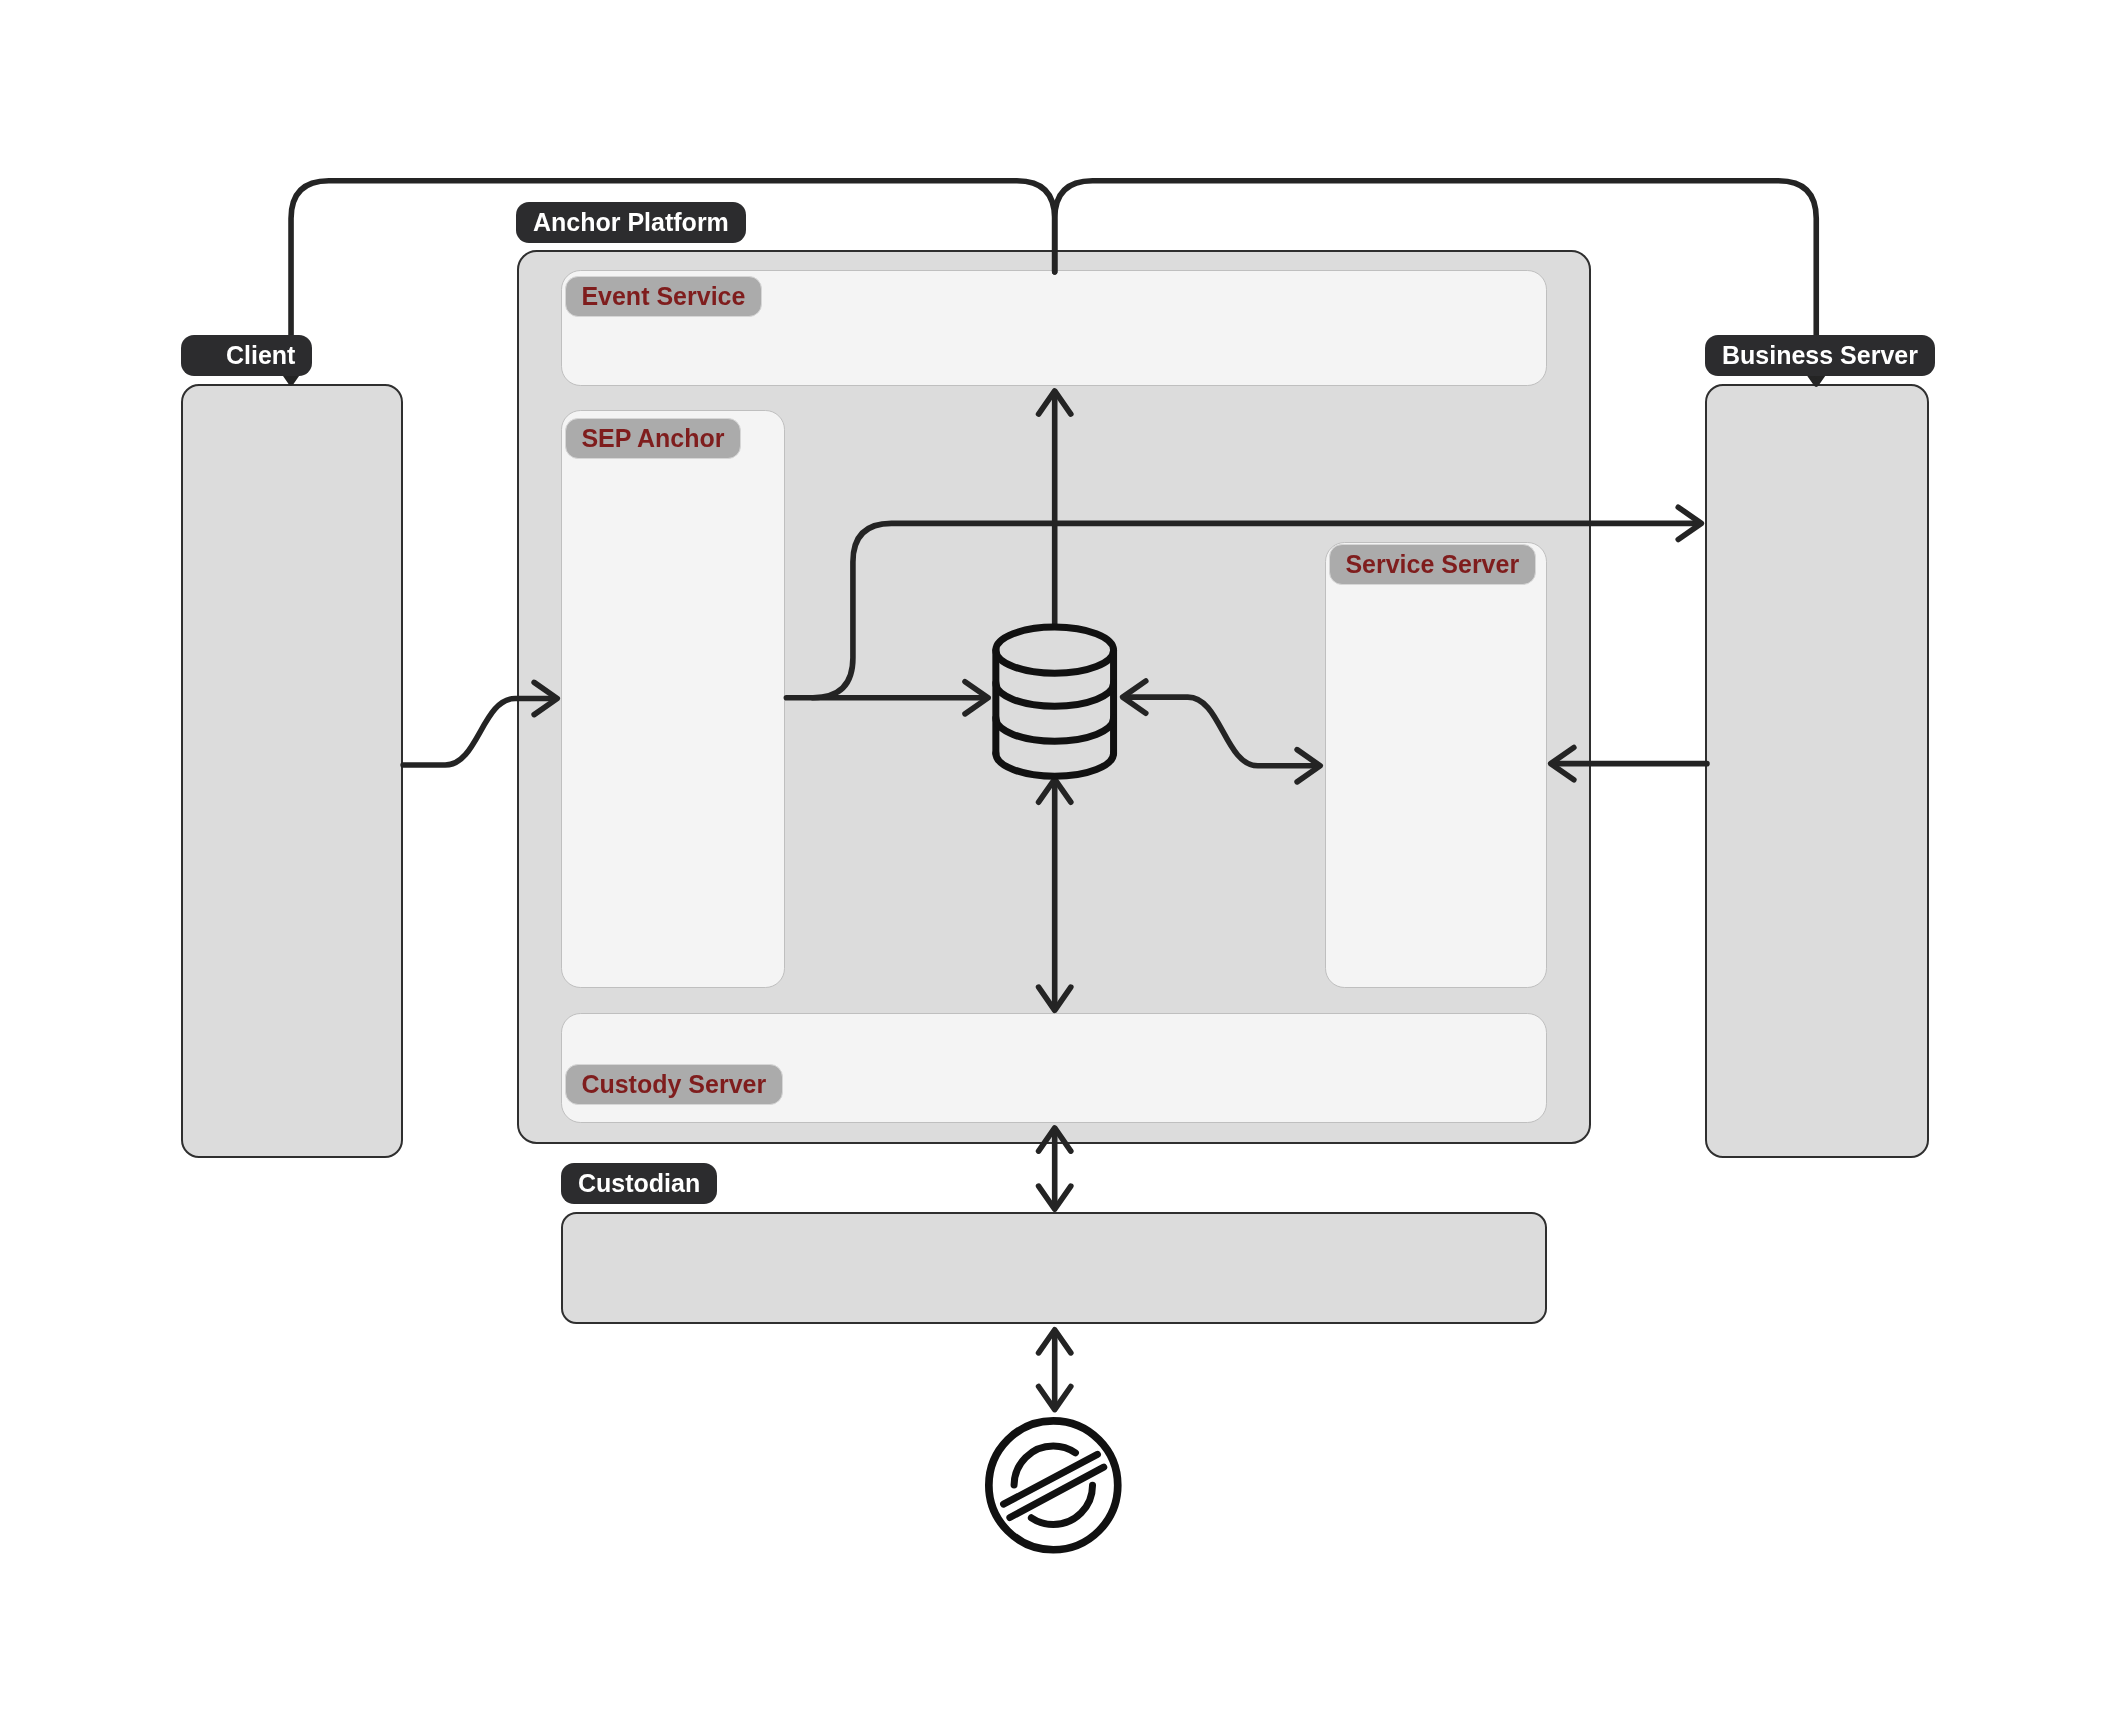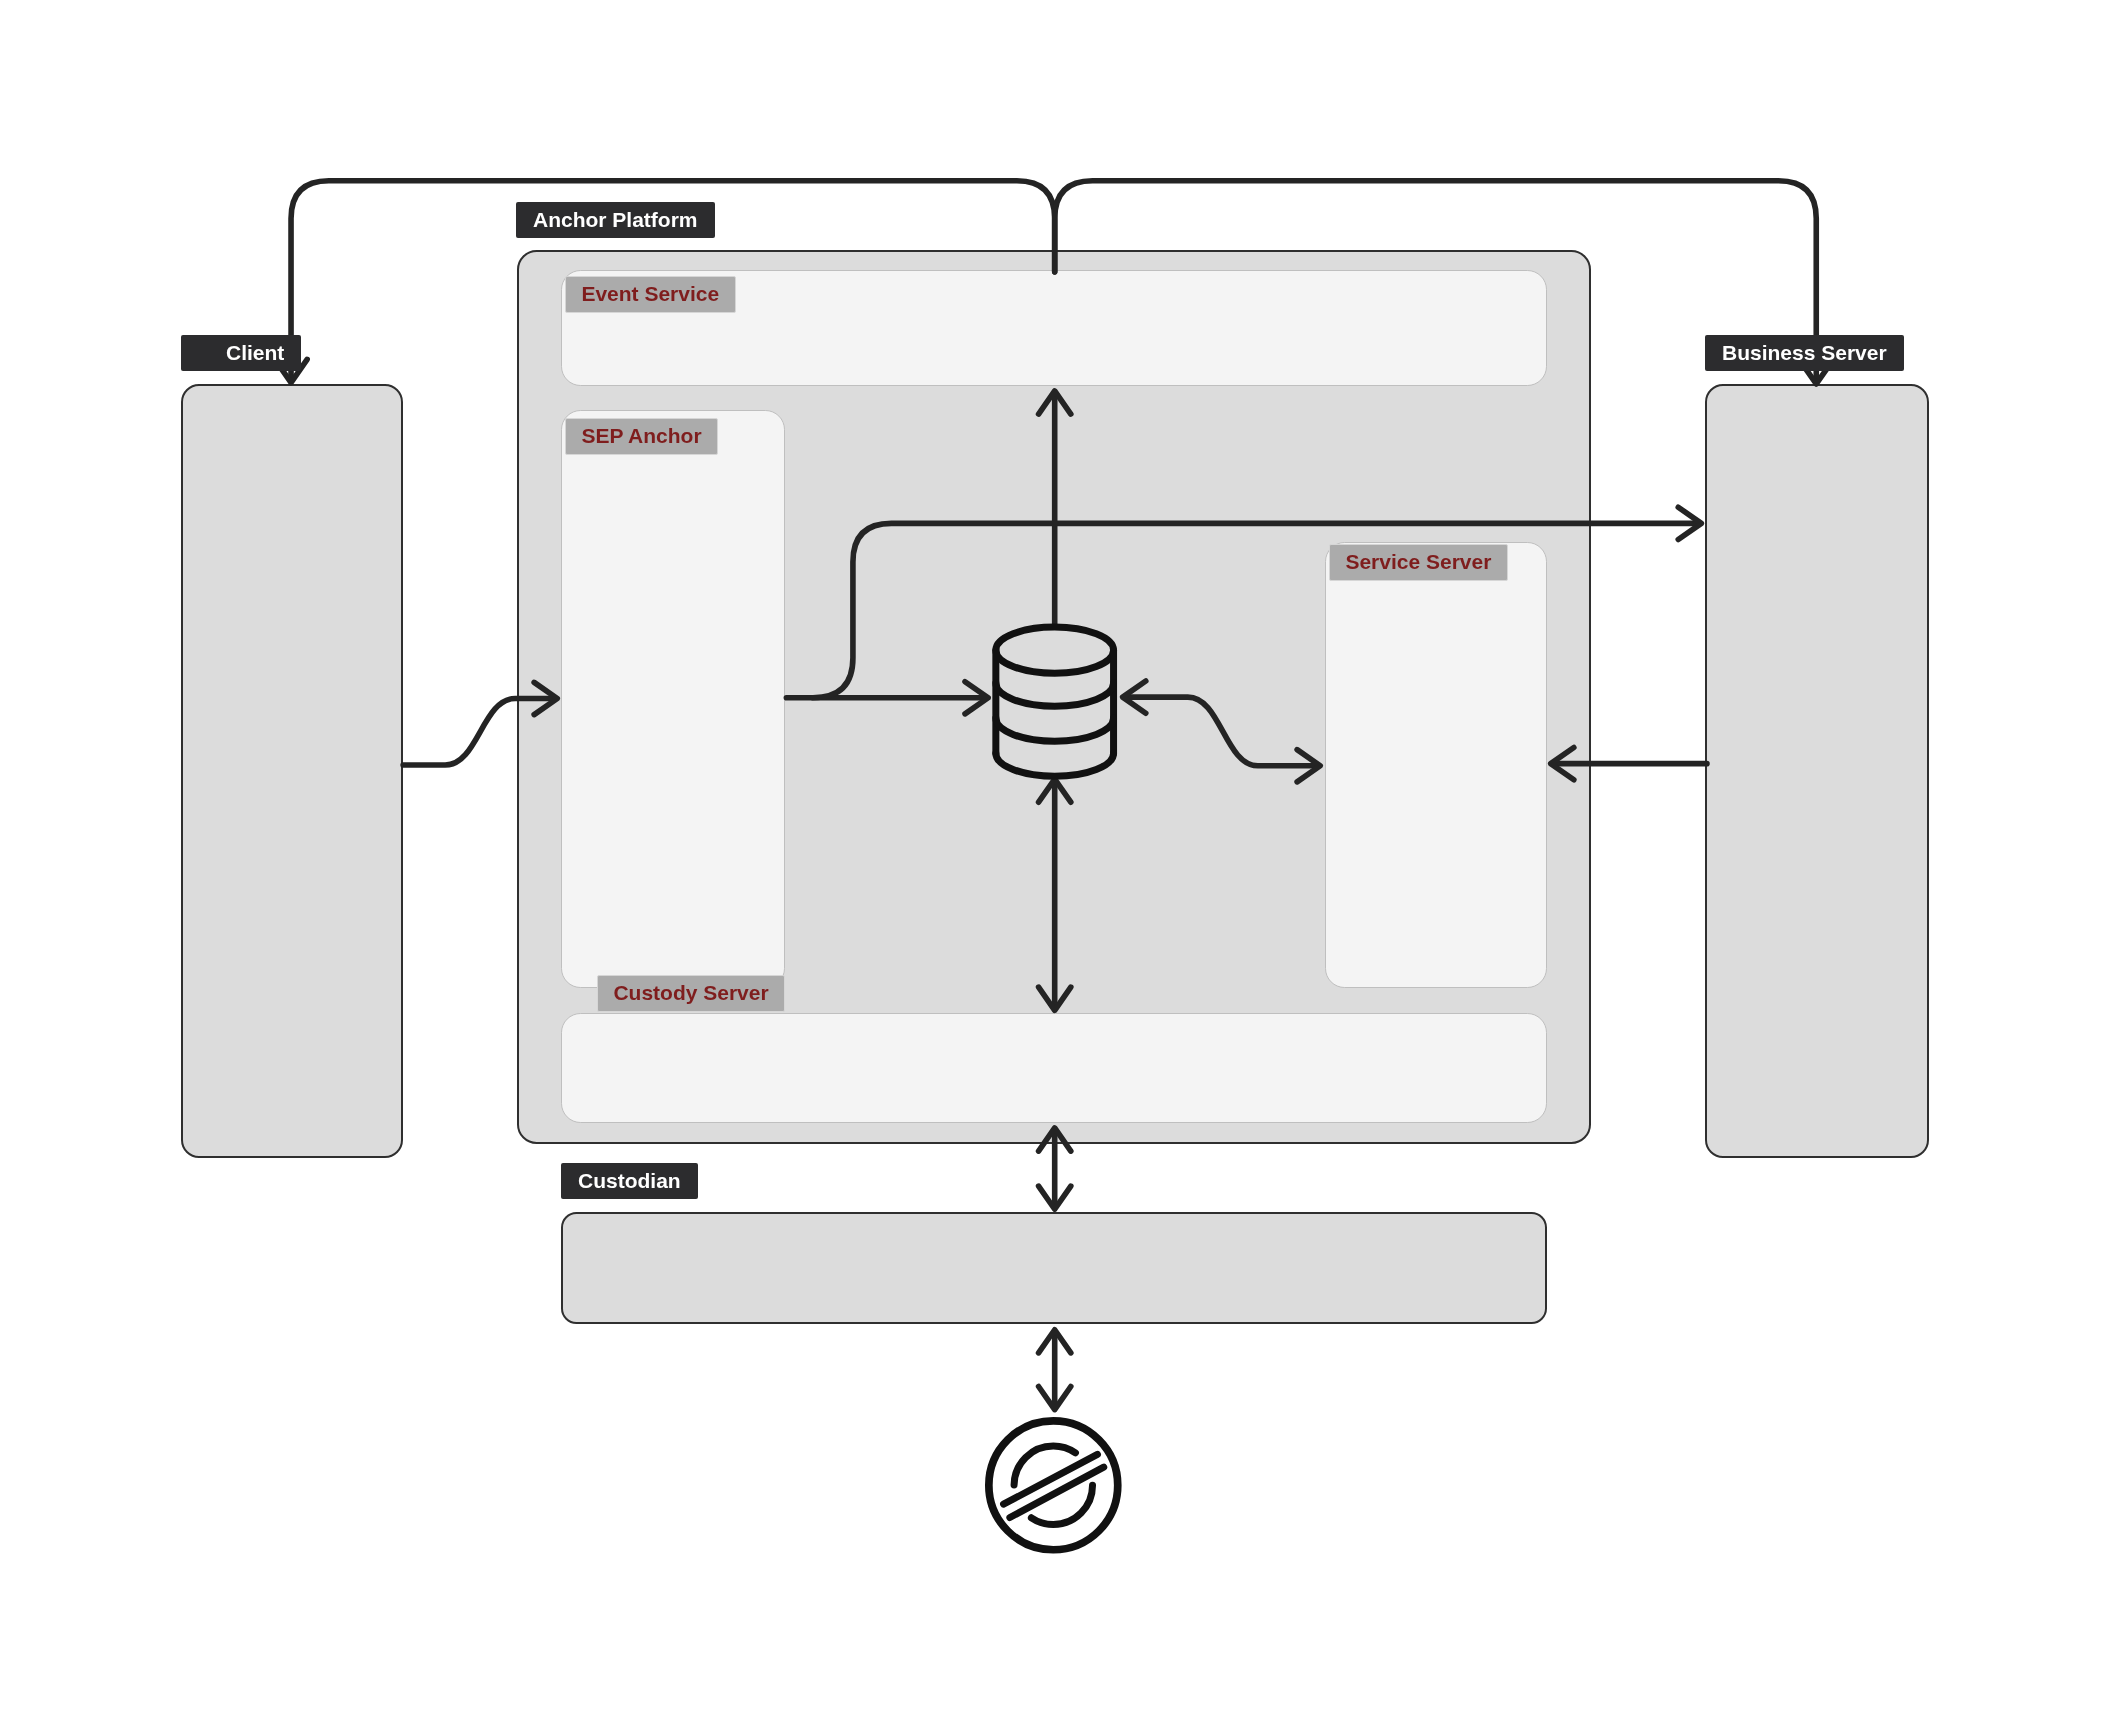--- a/index.html
+++ b/index.html
@@ -16,33 +16,33 @@
   .anchor-container{left:517px;top:250px;width:1074px;height:894px;}
   .event-box{left:561px;top:270px;width:986px;height:116px;}
   .sep-box{left:561px;top:410px;width:224px;height:578px;}
   .platform-box{left:1325px;top:542px;width:222px;height:446px;}
   .custody-box{left:561px;top:1013px;width:986px;height:110px;}
 
   svg.overlay{position:absolute;left:0;top:0;z-index:5;pointer-events:none;}
   .edge{stroke:#242424;stroke-width:8;fill:none;stroke-linecap:round;stroke-linejoin:round;}
   .icon-stroke{stroke:#111111;fill:none;stroke-linecap:round;stroke-linejoin:round;}
 
-  .badge{position:absolute;z-index:10;font-size:21px;font-weight:600;line-height:1.18;
-         padding:5.6px 17px;border-radius:2px;white-space:nowrap;}
+  .badge{position:absolute;z-index:10;font-size:25px;font-weight:600;line-height:1.18;
+         padding:5.6px 17px;border-radius:13px;white-space:nowrap;}
   .badge.dark{background:#2c2c2e;color:#ffffff;}
   .badge.gray{background:#ababab;color:#7f1d1d;border:1.4px solid #d6d6d6;padding:4.9px 15.4px;}
 
   .lbl-anchor{left:516px;top:202px;}
   .lbl-client{left:181px;top:335px;padding-left:45px;}
   .lbl-business{left:1705px;top:335px;}
   .lbl-custodian{left:561px;top:1163px;}
   .lbl-event{left:565px;top:276px;}
   .lbl-sep{left:565px;top:418px;}
   .lbl-platform{left:1329px;top:544px;}
-  .lbl-custody{left:565px;top:975px;margin-left:32px;}
+  .lbl-custody{left:565px;top:1064px;}
 </style>
 </head>
 <body>
 
 <div id="canvas">
 
   <div class="box outer-node client-box"></div>
   <div class="box outer-node business-box"></div>
   <div class="box outer-node custodian-box"></div>
 

